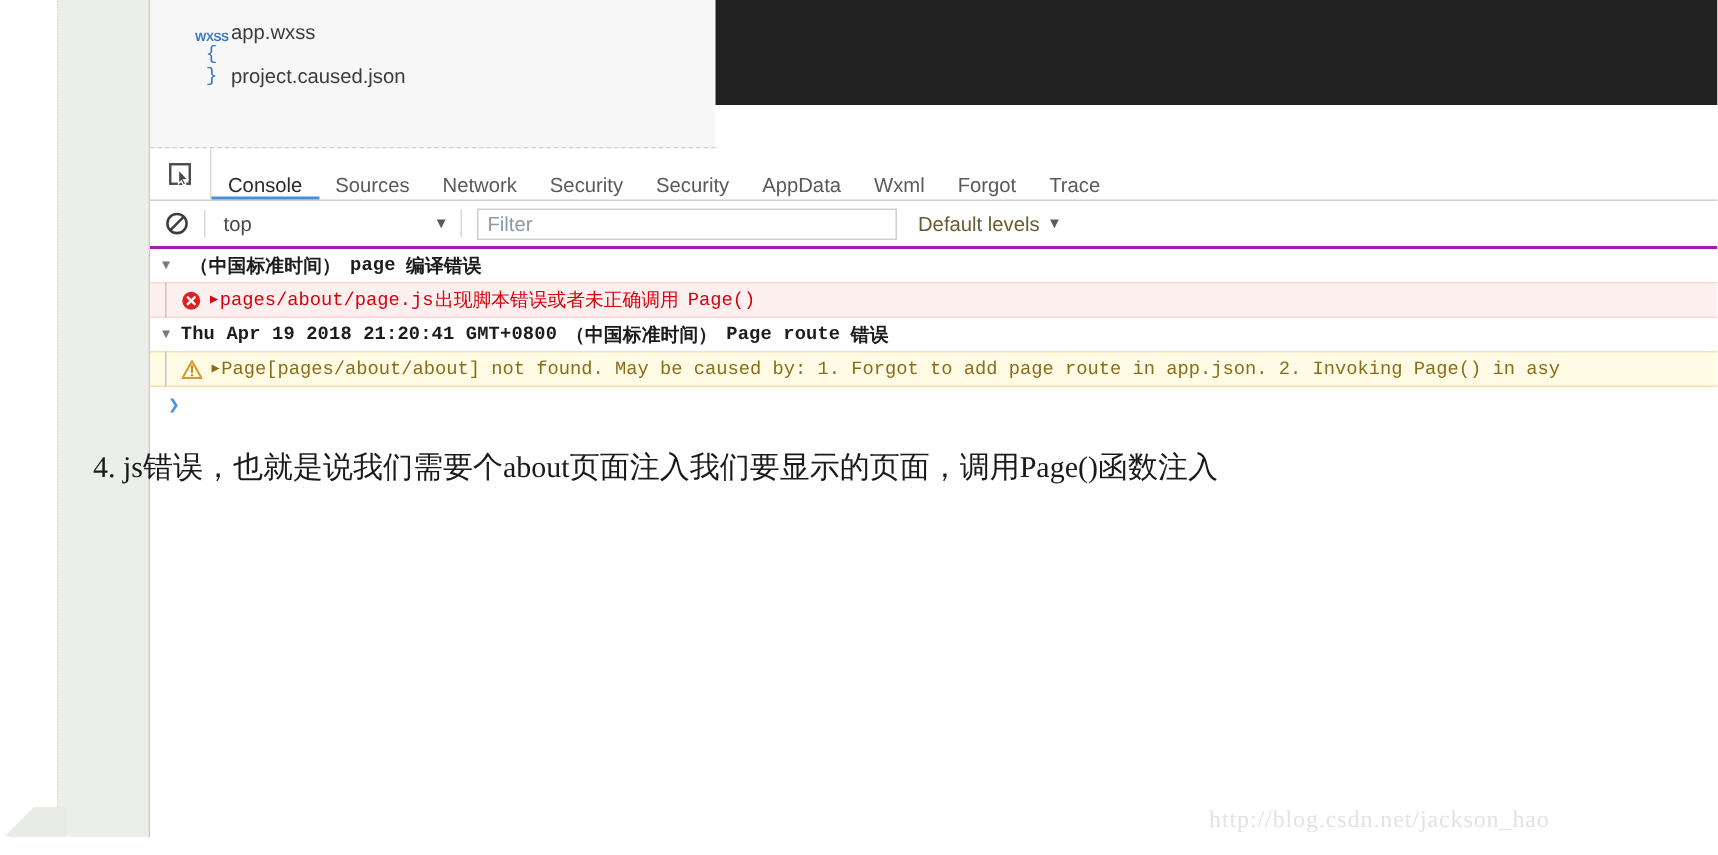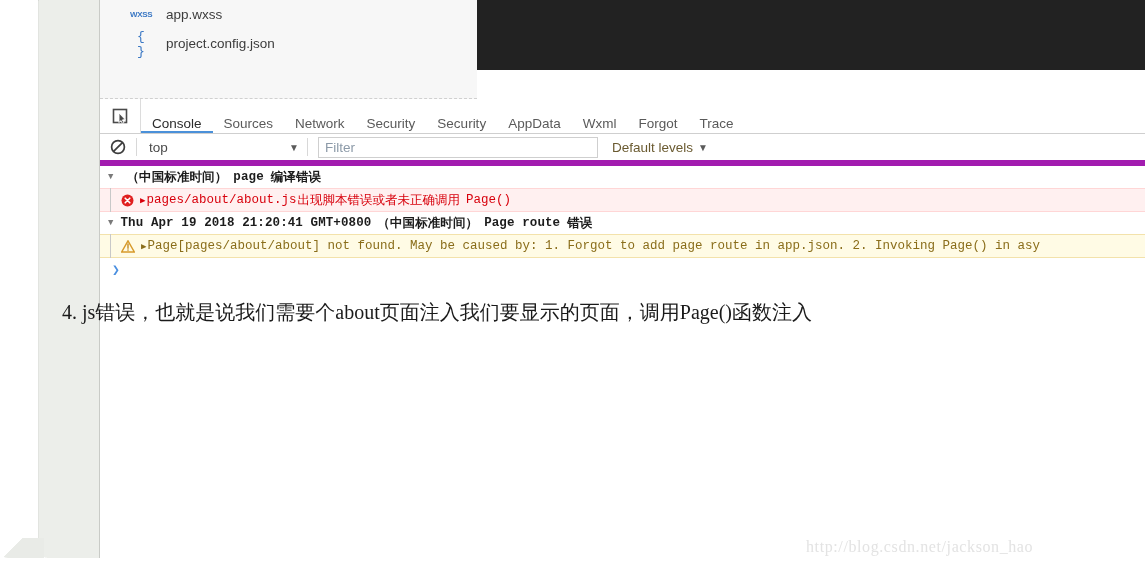--- a/index.html
+++ b/index.html
@@ -62,24 +62,24 @@
     left: 0;
     top: 0;
     width: 377px;
     height: 99px;
     background: #f7f7f7;
     border-bottom: 1px dashed #d0d0d0;
     box-sizing: border-box;
   }
   .file-row {
     display: flex;
-    align-items: center;
+    align-items: flex-end;
     height: 29px;
     padding-left: 30px;
-    gap: 14px;
+    gap: 2px;
   }
   .file-icon {
     width: 22px;
     text-align: center;
     color: #3b78c4;
     font-weight: bold;
     flex: none;
   }
   .file-icon.wxss {
     font-size: 8px;
@@ -169,21 +169,21 @@
   }
 
   
   .console-toolbar {
     position: absolute;
     left: 0;
     top: 134px;
     right: 0;
     height: 32px;
     background: #ffffff;
-    border-bottom: 6px solid #a21caf;
+    border-bottom: 2px solid #a21caf;
     display: flex;
     align-items: center;
     box-sizing: border-box;
   }
   .clear-btn {
     width: 36px;
     display: flex;
     align-items: center;
     justify-content: center;
     cursor: pointer;
@@ -345,21 +345,21 @@
 
   <div id="ide">
 
     <div class="file-panel">
       <div class="file-row">
         <span class="file-icon wxss">WXSS</span>
         <span class="file-label">app.wxss</span>
       </div>
       <div class="file-row">
         <span class="file-icon json">{ }</span>
-        <span class="file-label">project.config.json</span>
+        <span class="file-label">project.caused.json</span>
       </div>
     </div>
 
     <div class="editor-dark"></div>
 
 
     <div class="devtools-tabs">
       <div class="inspect-btn">
         <svg width="17" height="17" viewBox="0 0 17 17" aria-hidden="true">
           <rect x="1.5" y="1.5" width="13" height="13" fill="none" stroke="#4a4a4a" stroke-width="1.6"></rect>
@@ -426,21 +426,21 @@
 
       <div class="log-line error">
         <div class="indent-bar"></div>
         <span class="sev-icon">
           <svg width="13" height="13" viewBox="0 0 13 13" aria-hidden="true">
             <circle cx="6.5" cy="6.5" r="6" fill="#e02020"></circle>
             <path d="M4.2 4.2 L8.8 8.8 M8.8 4.2 L4.2 8.8" stroke="#ffffff" stroke-width="1.6" stroke-linecap="round"></path>
           </svg>
         </span>
         <span class="arrow">▶</span>
-        <span class="msg">pages/about/about.js</span>
+        <span class="msg">pages/about/page.js</span>
         <span class="cjk" style="margin-left:1px">出现脚本错误或者未正确调用</span>
         <span class="msg" style="margin-left:6px">Page()</span>
       </div>
 
       <div class="log-group-header">
         <span class="tri">▼</span>
         <span>Thu Apr 19 2018 21:20:41 GMT+0800</span>
         <span class="cjk" style="margin-left:6px">（中国标准时间）</span>
         <span style="margin-left:6px">Page route</span>
         <span class="cjk" style="margin-left:7px">错误</span>

